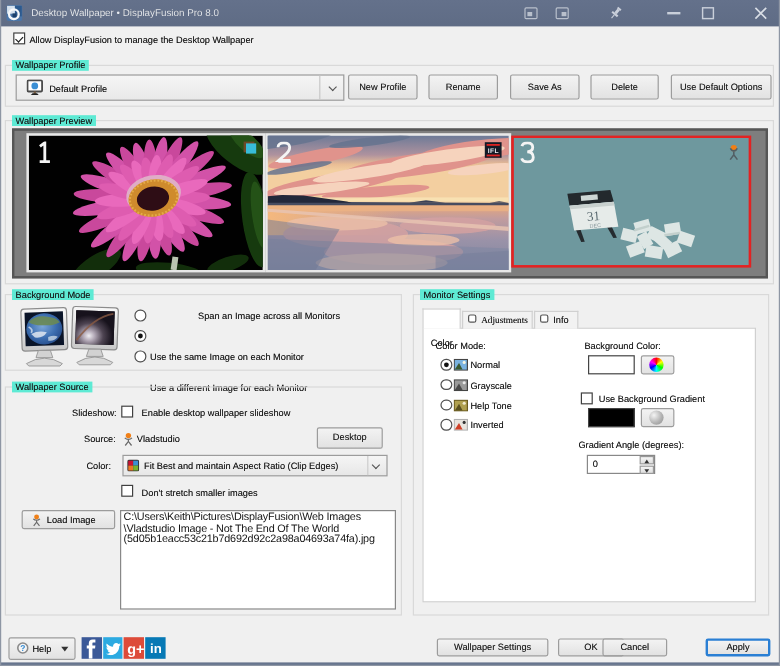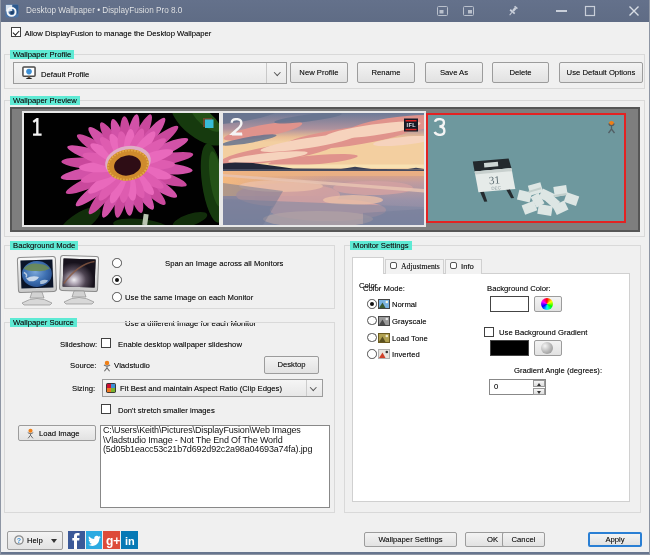--- a/index.html
+++ b/index.html
@@ -351,59 +351,59 @@
     <circle cx="8.8" cy="3" r="1.3" fill="#e8e8e8"></circle>
   </svg>
 <div class="lbl" style="left:392px;top:316.5px;">Grayscale</div>
 <div class="rad" style="left:367px;top:332.5px;"></div>
 <svg class="abs" style="left:378px;top:332.5px;" width="12" height="10" viewBox="0 0 12 10">
     <rect width="12" height="10" fill="#6a5a20"></rect>
     <rect x="1" y="1" width="10" height="8" fill="#b0a050"></rect>
     <path d="M1 9 L4.5 3.5 L7.5 9 Z" fill="#5a5020"></path>
     <circle cx="8.8" cy="3" r="1.3" fill="#f0ead0"></circle>
   </svg>
-<div class="lbl" style="left:392px;top:333.5px;">Load Tone</div>
+<div class="lbl" style="left:392px;top:333.5px;">Help Tone</div>
 <div class="rad" style="left:367px;top:349px;"></div>
 <svg class="abs" style="left:378px;top:349px;" width="12" height="10" viewBox="0 0 12 10">
     <rect width="12" height="10" fill="#b0b0b0"></rect>
     <rect x="1" y="1" width="10" height="8" fill="#e8e4de"></rect>
     <path d="M1 9 L4.5 3.5 L7.5 9 Z" fill="#d04028"></path>
     <circle cx="8.8" cy="3" r="1.3" fill="#333"></circle>
   </svg>
 <div class="lbl" style="left:392px;top:350px;">Inverted</div>
 
 <div class="lbl" style="left:487px;top:284px;">Background Color:</div>
 <div class="sw" style="left:490px;top:296px;width:39px;height:16px;background:#fff;"></div>
 <div class="btn" style="left:534px;top:296px;width:28px;height:16px;"></div>
 <div class="abs" style="left:541px;top:298px;width:12px;height:12px;border-radius:50%;background:conic-gradient(#f00,#ff0,#0f0,#0ff,#00f,#f0f,#f00);"></div>
 <div class="cb" style="left:484px;top:327px;"></div>
 <div class="lbl" style="left:499px;top:328px;">Use Background Gradient</div>
 <div class="sw" style="left:490px;top:340px;width:39px;height:16px;background:#000;"></div>
 <div class="btn" style="left:534px;top:340px;width:28px;height:16px;"></div>
 <div class="abs" style="left:541px;top:342px;width:12px;height:12px;border-radius:50%;background:radial-gradient(circle at 4px 4px,#f4f4f4,#b4b4b4 55%,#8a8a8a);"></div>
-<div class="lbl" style="left:514px;top:366px;">Gradient Angle (degrees):</div>
+<div class="lbl" style="left:482px;top:366px;">Gradient Angle (degrees):</div>
 <div class="abs" style="left:489px;top:379px;width:57px;height:16px;background:#fff;border:1px solid #888;"></div>
 <div class="lbl" style="left:494px;top:382px;">0</div>
 <div class="spinb up" style="left:533px;top:380px;"></div>
 <div class="spinb dn" style="left:533px;top:387.5px;"></div>
 
 <div class="group" style="left:4px;top:322px;width:331px;height:191px;"></div>
 <div class="grouplabel" style="left:10px;top:318px;">Wallpaper Source</div>
 <div class="lbl" style="left:60px;top:340px;">Slideshow:</div>
 <div class="cb" style="left:101px;top:338px;"></div>
 <div class="lbl" style="left:118px;top:340px;">Enable desktop wallpaper slideshow</div>
 <div class="lbl" style="left:70px;top:361px;">Source:</div>
 <svg class="abs" style="left:102px;top:360px;" width="10" height="12" viewBox="0 0 13 16">
   <circle cx="6.5" cy="4" r="3" fill="#f08018"></circle>
   <path d="M2.5 6.5 A 5 4 0 0 0 10.5 6.5" stroke="#6a6a6a" stroke-width="1.4" fill="none"></path>
   <path d="M6.5 8 L6.5 11 M3 15 L6.5 10.5 L10 15" stroke="#6a6a6a" stroke-width="1.4" fill="none"></path>
 </svg>
 <div class="lbl" style="left:114px;top:361px;">Vladstudio</div>
 <div class="btn" style="left:264px;top:356px;width:55px;height:18px;line-height:16px;">Desktop</div>
-<div class="lbl" style="left:72px;top:384px;">Sizing:</div>
+<div class="lbl" style="left:72px;top:384px;">Color:</div>
 <div class="abs" style="left:102px;top:379px;width:221px;height:18px;background:linear-gradient(#f5f5f5,#e7e7e7);border:1px solid #9c9c9c;"></div>
 <svg class="abs" style="left:106px;top:383px;" width="10" height="10" viewBox="0 0 11 11">
   <rect width="11" height="11" rx="2" fill="#333"></rect>
   <rect x="1" y="1" width="4.5" height="4.5" fill="#cc1133"></rect>
   <rect x="5.5" y="1" width="4.5" height="4.5" fill="#3c8fd4"></rect>
   <rect x="1" y="5.5" width="4.5" height="4.5" fill="#ee7722"></rect>
   <rect x="5.5" y="5.5" width="4.5" height="4.5" fill="#7ab32e"></rect>
 </svg>
 <div class="lbl" style="left:120px;top:384px;">Fit Best and maintain Aspect Ratio (Clip Edges)</div>
 <div class="abs" style="left:306px;top:380px;width:16px;height:16px;border-left:1px solid #ccc;"></div>
@@ -434,14 +434,14 @@
 <div class="abs" style="left:86px;top:531px;width:16px;height:18px;background:#2caae1;"></div>
 <svg class="abs" style="left:87.5px;top:534.5px;" width="13" height="11" viewBox="0 0 13 11.5">
   <path d="M13 2 C12.5 2.3 12 2.4 11.5 2.5 C12 2.2 12.4 1.7 12.6 1.1 C12.1 1.4 11.5 1.6 10.9 1.8 C10.4 1.2 9.7 0.9 8.9 0.9 C7.4 0.9 6.2 2.1 6.2 3.6 C6.2 3.8 6.2 4 6.3 4.2 C4 4.1 2 3 0.7 1.4 C0.5 1.8 0.4 2.2 0.4 2.7 C0.4 3.6 0.9 4.4 1.6 4.9 C1.2 4.9 0.8 4.8 0.4 4.6 L0.4 4.6 C0.4 5.9 1.3 7 2.6 7.3 C2.4 7.4 2.1 7.4 1.9 7.4 C1.7 7.4 1.6 7.4 1.4 7.3 C1.7 8.4 2.7 9.2 3.9 9.2 C3 9.9 1.8 10.3 0.6 10.3 C0.4 10.3 0.2 10.3 0 10.3 C1.2 11.1 2.6 11.5 4.1 11.5 C8.9 11.5 11.6 7.5 11.6 4 C11.6 3.9 11.6 3.8 11.6 3.7 C12.1 3.3 12.6 2.7 13 2 Z" fill="#fff"></path>
 </svg>
 <div class="abs" style="left:103px;top:531px;width:17px;height:18px;background:#dd4b39;"></div>
 <div class="abs" style="left:106px;top:534px;color:#fff;font-size:12px;font-weight:bold;">g+</div>
 <div class="abs" style="left:121px;top:531px;width:17px;height:18px;background:#0779b5;"></div>
 <div class="abs" style="left:125px;top:535px;color:#fff;font-size:11px;font-weight:bold;">in</div>
 <div class="btn" style="left:364px;top:532px;width:93px;height:15px;line-height:13px;">Wallpaper Settings</div>
 <div class="btn" style="left:465px;top:532px;width:55px;height:15px;line-height:13px;">OK</div>
-<div class="btn" style="left:502px;top:532px;width:43px;height:15px;line-height:13px;">Cancel</div>
+<div class="btn" style="left:502px;top:532px;width:54px;height:15px;line-height:13px;">Cancel</div>
 <div class="btn" style="left:588px;top:532px;width:54px;height:15px;line-height:11px;border:2px solid #2a7fd4;">Apply</div>
 
 </body></html>

